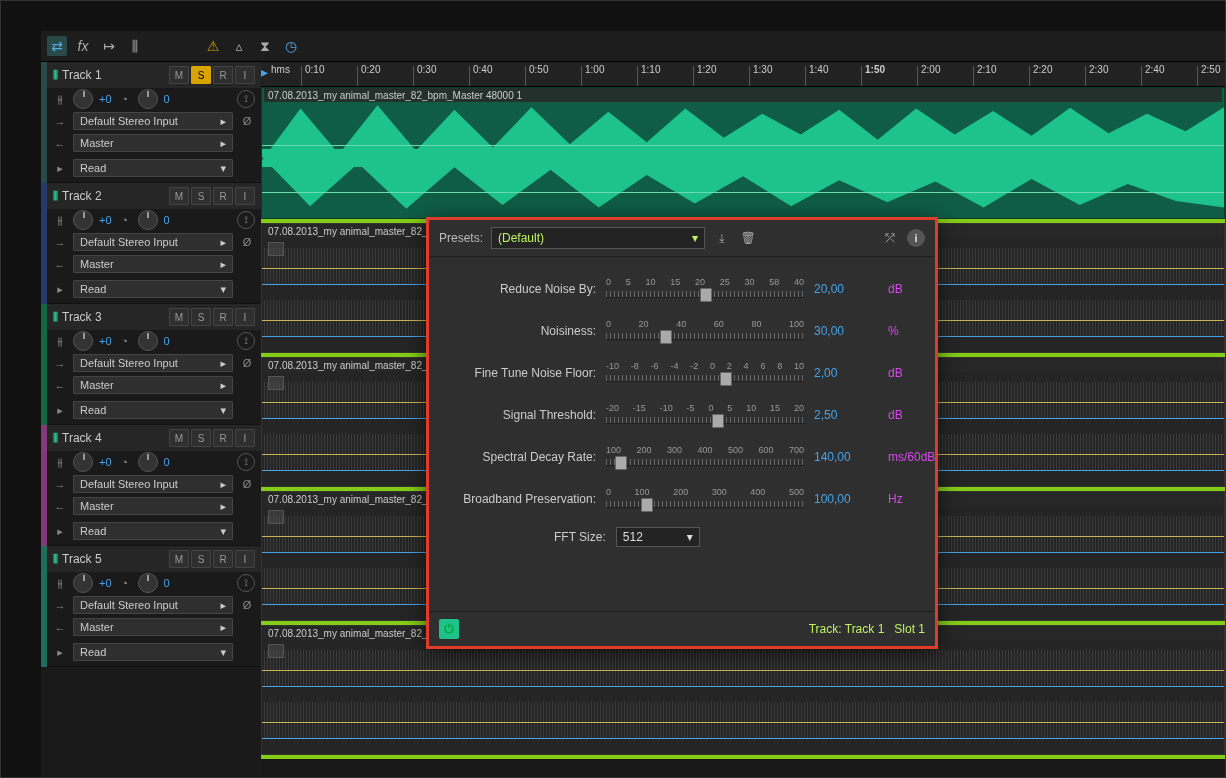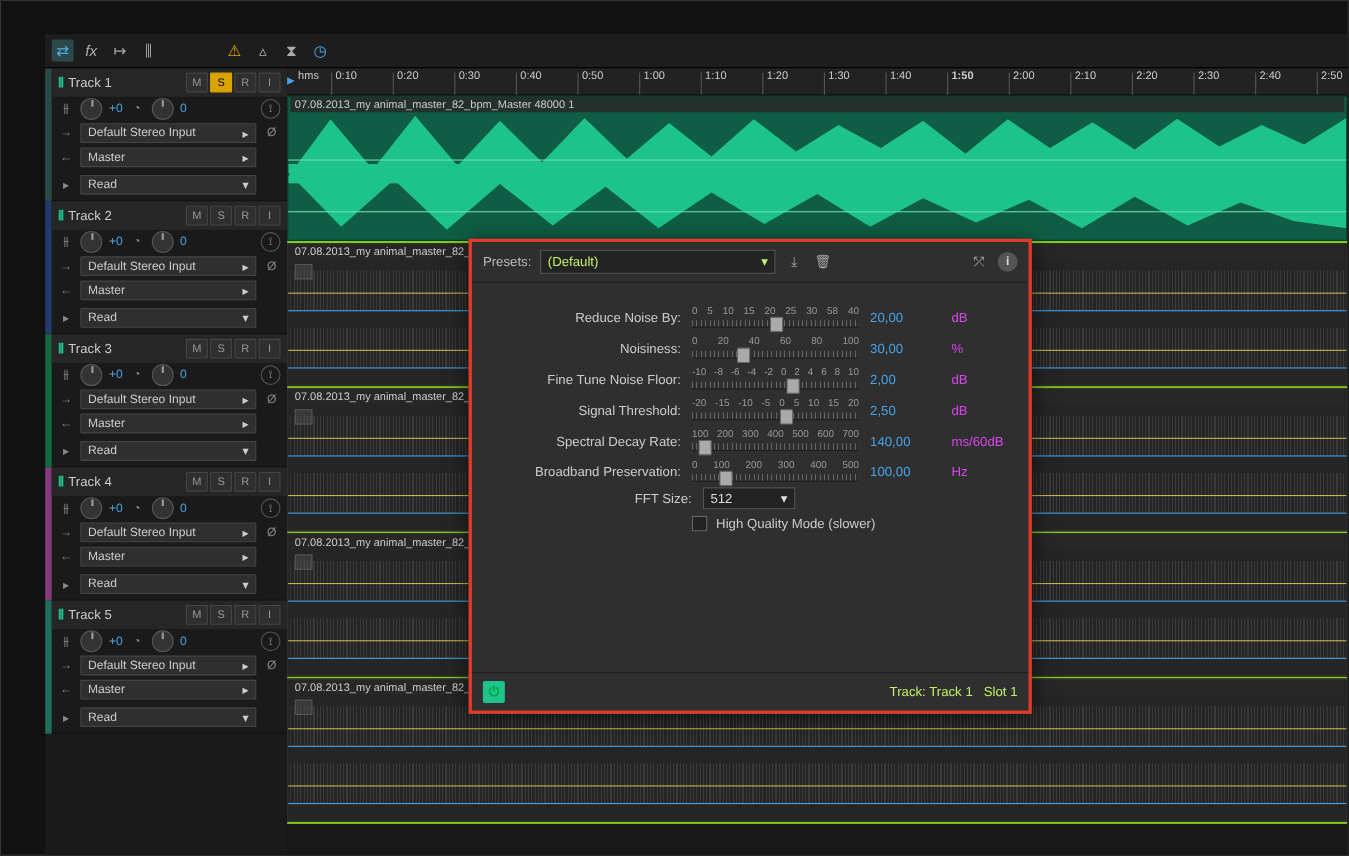--- a/index.html
+++ b/index.html
@@ -35,21 +35,21 @@
 .cstrip.c4{background:#833a7a}
 .cstrip.c5{background:#1f6e5a}
 .trackrow{display:flex}
 .trackbody{flex:1}
 
 .tl{flex:1;background:#181818;position:relative;overflow:hidden}
 .ruler{height:24px;background:#222;border-bottom:1px solid #000;display:flex;position:relative;font-size:10px;color:#aaa}
 .ruler .tick{position:absolute;top:4px;height:20px;border-left:1px solid #555}
 .ruler .lbl{position:absolute;top:2px;font-size:10px;color:#ccc}
 .ruler .play{position:absolute;left:0;top:2px;color:#47a3e8;font-size:14px}
-.lane{height:132px;position:relative;border-bottom:2px solid #84cc16;background:#1d1d1d}
+.lane{height:132px;position:relative;border-bottom:4px solid #84cc16;background:#1d1d1d}
 .lane .clip{position:absolute;inset:0;background:#0f5d44;border:1px solid #0b3a2b}
 .lane .clip .mid{position:absolute;left:0;right:0;top:50%;height:1px;background:#6bdcb0}
 .lane .clabel{position:absolute;left:2px;top:0;right:2px;height:14px;background:rgba(40,40,40,.85);color:#ccc;font-size:10px;padding:0 4px;display:flex;align-items:center;white-space:nowrap;overflow:hidden}
 .lane.small{height:130px}
 .lane.small .clip{background:#252525;border-color:#333}
 .lane.small .wv{position:absolute;left:2px;right:2px;top:24px;height:36px;background:repeating-linear-gradient(90deg,#555 0,#555 1px,transparent 1px,transparent 3px);opacity:.45}
 .lane.small .wv2{top:76px}
 .lane.small .yline{position:absolute;left:0;right:0;height:1px;background:#c9b455}
 .lane.small .bline{position:absolute;left:0;right:0;height:1px;background:#47a3e8}
 .lane.small .gear{position:absolute;left:6px;top:18px;width:14px;height:12px;background:#3a3a3a;border:1px solid #555}
@@ -59,21 +59,21 @@
 .wavshape.bot{bottom:4px;transform:scaleY(-1);clip-path:polygon(0 88%,5% 12%,10% 78%,15% 8%,20% 72%,25% 14%,30% 68%,35% 10%,40% 60%,45% 16%,50% 58%,55% 12%,60% 52%,65% 18%,70% 50%,75% 10%,80% 54%,85% 14%,90% 46%,95% 20%,100% 10%,100% 100%,0 100%)}
 
 .dlg{position:absolute;left:425px;top:216px;width:506px;height:426px;background:#2f2f2f;border:3px solid #e13b2a;box-shadow:0 4px 20px rgba(0,0,0,.6);display:flex;flex-direction:column}
 .dlg .title{height:20px;background:#1ec28b;color:#111;display:flex;align-items:center;padding:0 6px;font-size:12px;font-weight:500}
 .dlg .title .cx{margin-left:auto;width:16px;height:14px;background:#c43020;color:#fff;display:flex;align-items:center;justify-content:center;font-size:11px}
 .dlg .bar{height:36px;display:flex;align-items:center;padding:0 10px;gap:8px;border-bottom:1px solid #1f1f1f}
 .dlg .bar .lbl{color:#bbb}
 .dlg .bar .combo{flex:0 0 200px;height:20px;background:#232323;border:1px solid #555;display:flex;align-items:center;justify-content:space-between;padding:0 6px;color:#bef264}
 .dlg .bar .sp{flex:1}
 .dlg .bar .ico{width:18px;height:18px;display:flex;align-items:center;justify-content:center;color:#aaa}
-.dlg .body{flex:1;padding:18px 30px 6px;display:flex;flex-direction:column;}
+.dlg .body{flex:1;padding:18px 7px 6px;display:flex;flex-direction:column;gap:14px}
 .param{display:flex;align-items:center;gap:10px;height:28px}
 .param .plabel{width:160px;text-align:right;color:#ccc}
 .param .slider{flex:1;position:relative;height:24px}
 .param .slider .scale{position:absolute;left:0;right:0;top:0;display:flex;justify-content:space-between;font-size:9px;color:#999}
 .param .slider .bar{position:absolute;left:0;right:0;top:14px;height:6px;background:repeating-linear-gradient(90deg,#666 0,#666 1px,transparent 1px,transparent 4px)}
 .param .slider .thumb{position:absolute;top:11px;width:10px;height:12px;background:#aaa;border:1px solid #666;border-radius:1px;transform:translateX(-5px)}
 .param .pval{width:64px;color:#47a3e8;text-align:left}
 .param .punit{color:#d946ef;width:40px}
 .fftrow{display:flex;align-items:center;gap:10px;margin-left:118px}
 .fftrow .combo{width:70px;height:18px;background:#232323;border:1px solid #555;display:flex;align-items:center;justify-content:space-between;padding:0 6px;color:#ddd}
@@ -580,24 +580,20 @@
           <div class="pval">100,00</div>
           <div class="punit">Hz</div>
         </div>
         <div class="fftrow">
           <span>FFT Size:</span>
           <div class="combo">
             <span>512</span>
             <span>▾</span>
           </div>
         </div>
-        <div class="hqrow">
-          <span class="cb"></span>
-          <span>High Quality Mode (slower)</span>
-        </div>
       </div>
   <div class="footer">
     <div class="pw">⏻</div>
     <span class="sp"></span>
     <span class="ftxt">Track: Track 1</span>
     <span class="ftxt">Slot 1</span>
   </div>
 </div>
 
 </div>

